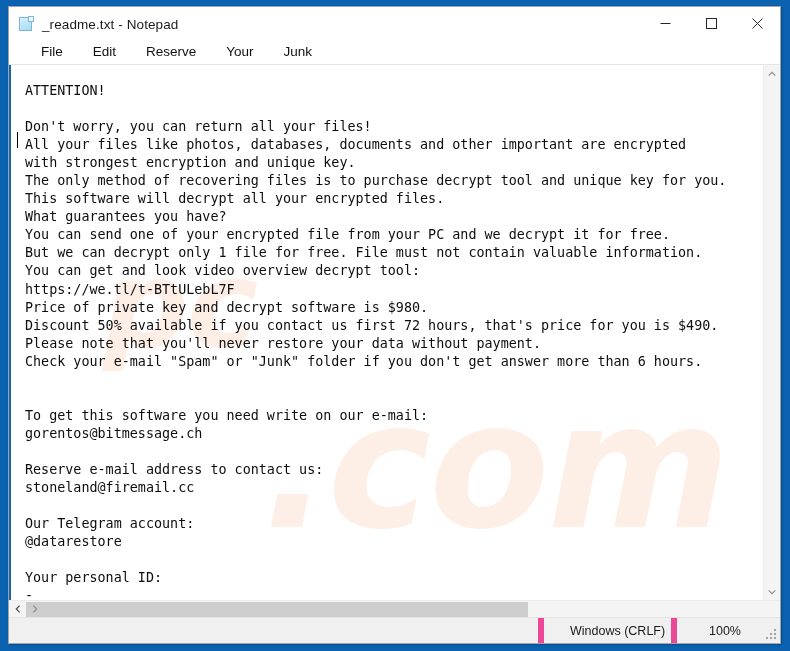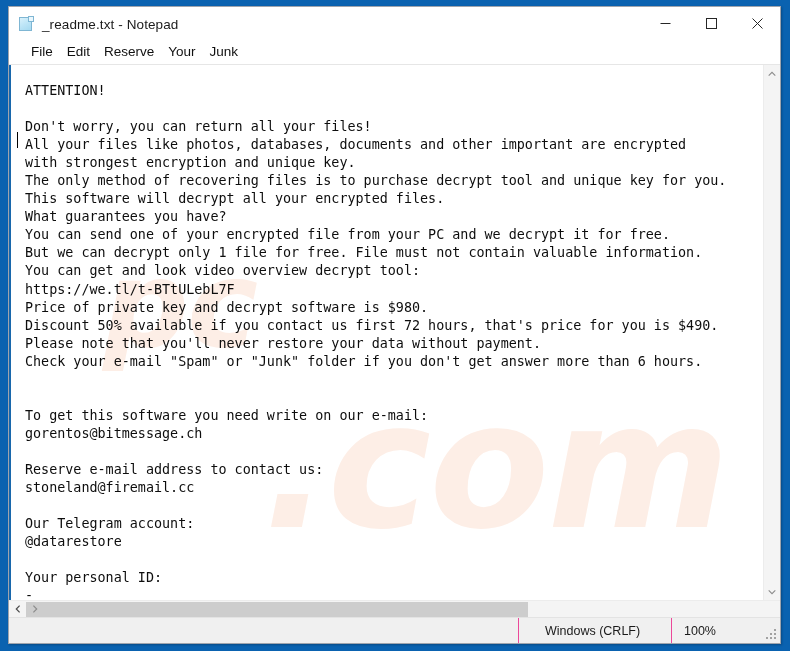--- a/index.html
+++ b/index.html
@@ -90,23 +90,23 @@
     cursor: default;
   }
   .winbtn svg { display: block; }
 
   
   #menubar {
     height: 24px;
     flex: 0 0 24px;
     display: flex;
     align-items: center;
-    padding-left: 15px;
-    background: #ffffff;
-    gap: 0px;
+    padding-left: 25px;
+    background: #ffffff;
+    gap: 16px;
   }
   .menu-item {
     font-size: 13.5px;
     color: #101010;
     padding: 2px 7px 3px 7px;
     cursor: default;
     white-space: nowrap;
   }
 
   
@@ -236,28 +236,27 @@
     align-items: center;
     font-size: 12.5px;
     color: #1a1a1a;
     position: relative;
   }
   #status-spacer { flex: 1 1 auto; height: 100%; }
   .status-cell {
     height: 100%;
     display: flex;
     align-items: center;
-    border-left: 1px solid #ec4899;
+    border-left: 6px solid #ec4899;
     padding-left: 26px;
     white-space: nowrap;
-    margin-left: 20px;
   }
   #status-encoding { width: 133px; }
   #status-position { width: 118px; }
-  #status-zoom     { width: 109px; padding-left: 12px; }
+  #status-zoom     { width: 109px; padding-left: 32px; }
   #grip {
     position: absolute;
     right: 3px;
     bottom: 3px;
     width: 11px;
     height: 11px;
   }
   #grip i {
     position: absolute;
     width: 2px; height: 2px;

